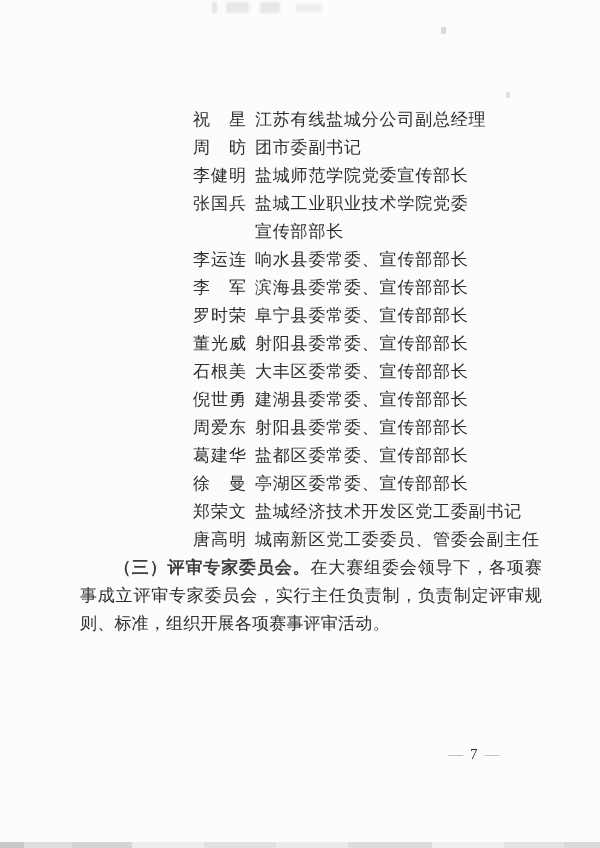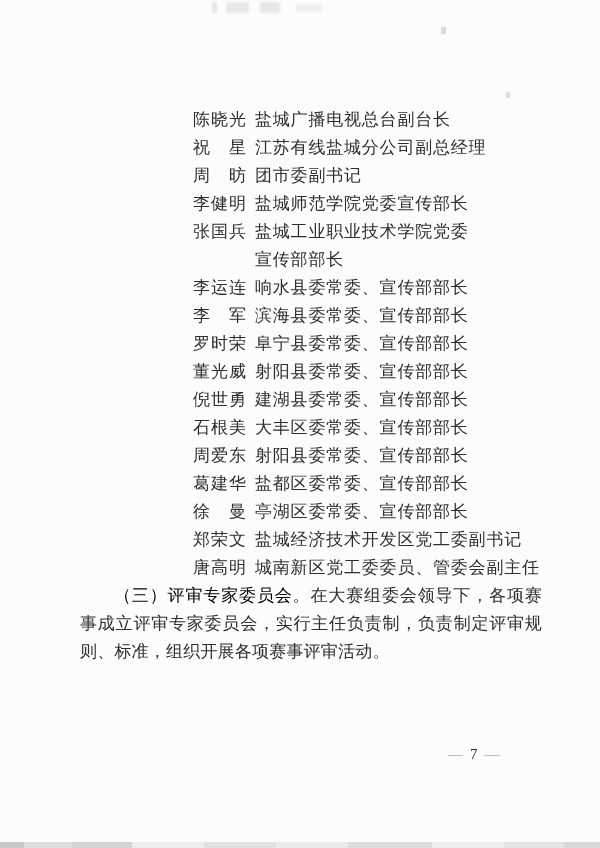--- a/index.html
+++ b/index.html
@@ -31,21 +31,21 @@
   .pos{
     white-space:pre-line;
     letter-spacing:0.8px;
   }
   .paras p{
     margin:0;
     text-indent:2em;
     text-align:justify;
     letter-spacing:0.2px;
   }
-  .lead{ font-weight:400; color:#000000; }
+  .lead{ font-weight:700; color:#404040; }
   .pageno{
     position:absolute;
     left:448px;top:746px;
     font-size:15px;
     letter-spacing:2px;
     color:#2e2e2e;
     display:flex;align-items:center;gap:5px;
   }
   .pageno .dash{ color:#a9a9a9; font-weight:400; }
   
@@ -75,24 +75,20 @@
 <body>
 
 <div class="noise noise-top"></div>
 <div class="noise noise-top2"></div>
 <div class="noise speck-a"></div>
 <div class="noise speck-b"></div>
 
 <div class="content">
   <div class="roster">
     <div class="row">
-        <span class="nm">陈晓光</span>
-        <span class="pos">盐城广播电视总台副台长</span>
-      </div>
-    <div class="row">
         <span class="nm">祝星</span>
         <span class="pos">江苏有线盐城分公司副总经理</span>
       </div>
     <div class="row">
         <span class="nm">周昉</span>
         <span class="pos">团市委副书记</span>
       </div>
     <div class="row">
         <span class="nm">李健明</span>
         <span class="pos">盐城师范学院党委宣传部长</span>
@@ -112,26 +108,26 @@
       </div>
     <div class="row">
         <span class="nm">罗时荣</span>
         <span class="pos">阜宁县委常委、宣传部部长</span>
       </div>
     <div class="row">
         <span class="nm">董光威</span>
         <span class="pos">射阳县委常委、宣传部部长</span>
       </div>
     <div class="row">
+        <span class="nm">石根美</span>
+        <span class="pos">大丰区委常委、宣传部部长</span>
+      </div>
+    <div class="row">
         <span class="nm">倪世勇</span>
         <span class="pos">建湖县委常委、宣传部部长</span>
-      </div>
-    <div class="row">
-        <span class="nm">石根美</span>
-        <span class="pos">大丰区委常委、宣传部部长</span>
       </div>
     <div class="row">
         <span class="nm">周爱东</span>
         <span class="pos">射阳县委常委、宣传部部长</span>
       </div>
     <div class="row">
         <span class="nm">葛建华</span>
         <span class="pos">盐都区委常委、宣传部部长</span>
       </div>
     <div class="row">

